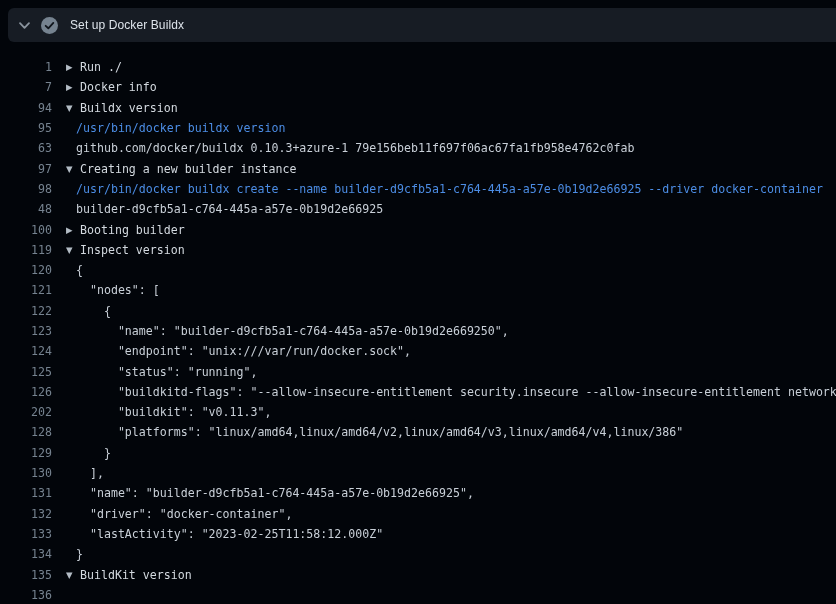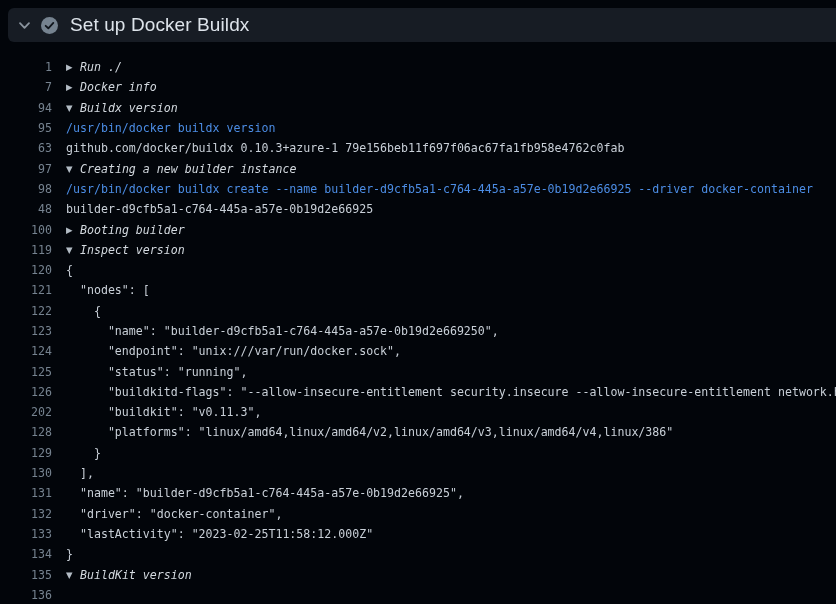--- a/index.html
+++ b/index.html
@@ -16,21 +16,21 @@
     background: #171c24;
     border-radius: 6px 0 0 6px;
     display: flex;
     align-items: center;
     cursor: pointer;
   }
   .chevron-wrap { margin-left: 9px; width: 14px; height: 14px; display: flex; align-items: center; justify-content: center; }
   .check-wrap { margin-left: 10px; width: 17px; height: 17px; display: flex; align-items: center; justify-content: center; }
   .step-title {
     margin-left: 12px;
-    font-size: 19px;
+    font-size: 12px;
     color: #dde3ea;
     letter-spacing: 0.1px;
   }
   .log-body {
     position: absolute;
     top: 57px; left: 0;
     width: 836px;
   }
   .log-row {
     display: flex;
@@ -42,31 +42,31 @@
     white-space: pre;
   }
   .log-row.group { cursor: pointer; }
   .ln {
     flex: none;
     width: 52px;
     text-align: right;
     color: #768390;
     cursor: pointer;
   }
-  .lc { margin-left: 14px; color: #c9d0d8; }
+  .lc { margin-left: 24px; color: #c9d0d8; }
   .group .lc { margin-left: 14px; display: flex; align-items: center; }
   .command .lc { color: #4c8de5; }
   .caret {
     display: inline-block;
     width: 14px;
     font-family: "DejaVu Sans", sans-serif;
     font-size: 8.5px;
     color: #b3bcc5;
   }
-  .glabel { color: #d3d9df; font-style: italic; }
+  .glabel { color: #d3d9df; }
 </style>
 </head>
 <body>
 
 <div class="step-header">
   <span class="chevron-wrap">
     <svg width="13" height="13" viewBox="0 0 13 13">
       <path d="M2 4.2 L6.5 8.8 L11 4.2" stroke="#8b949e" stroke-width="1.8" fill="none" stroke-linecap="round" stroke-linejoin="round"></path>
     </svg>
   </span>

